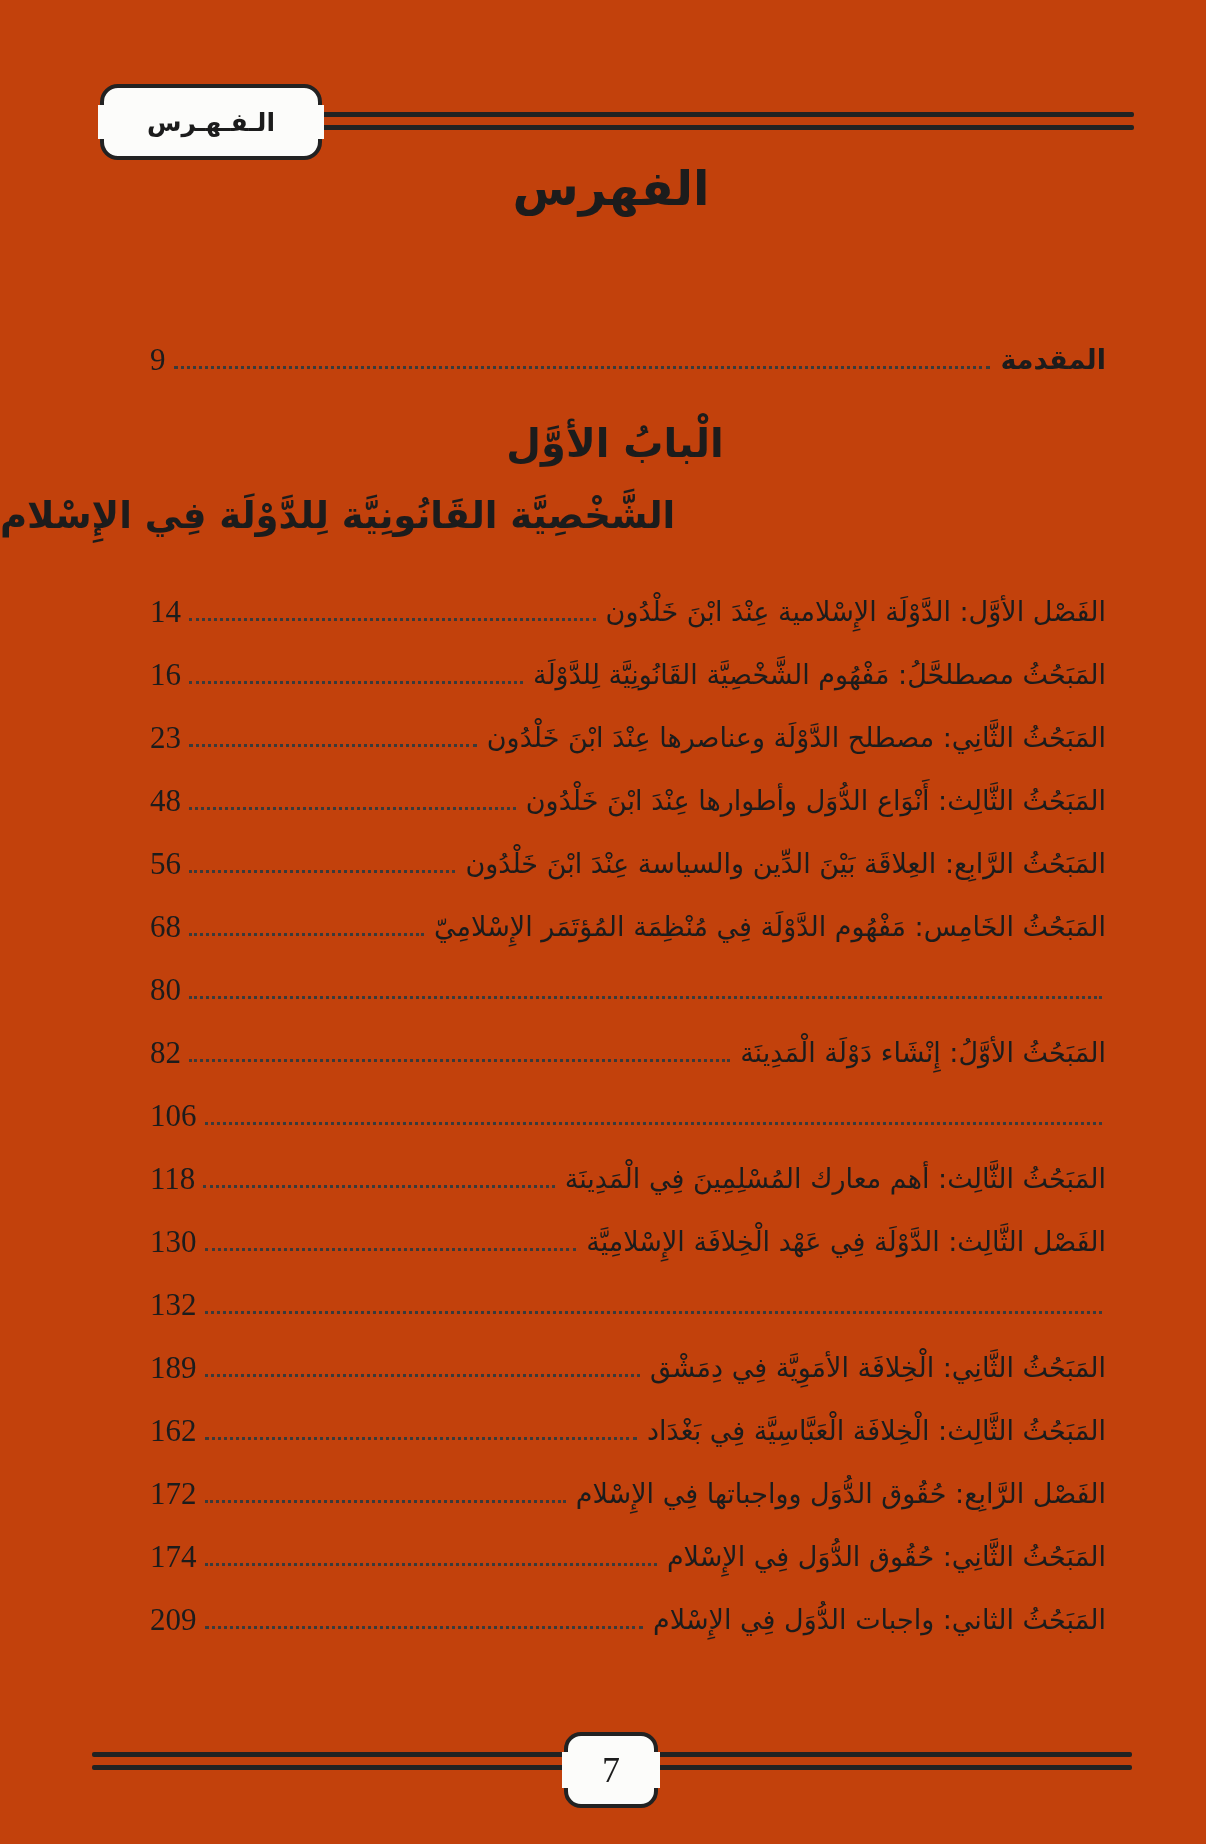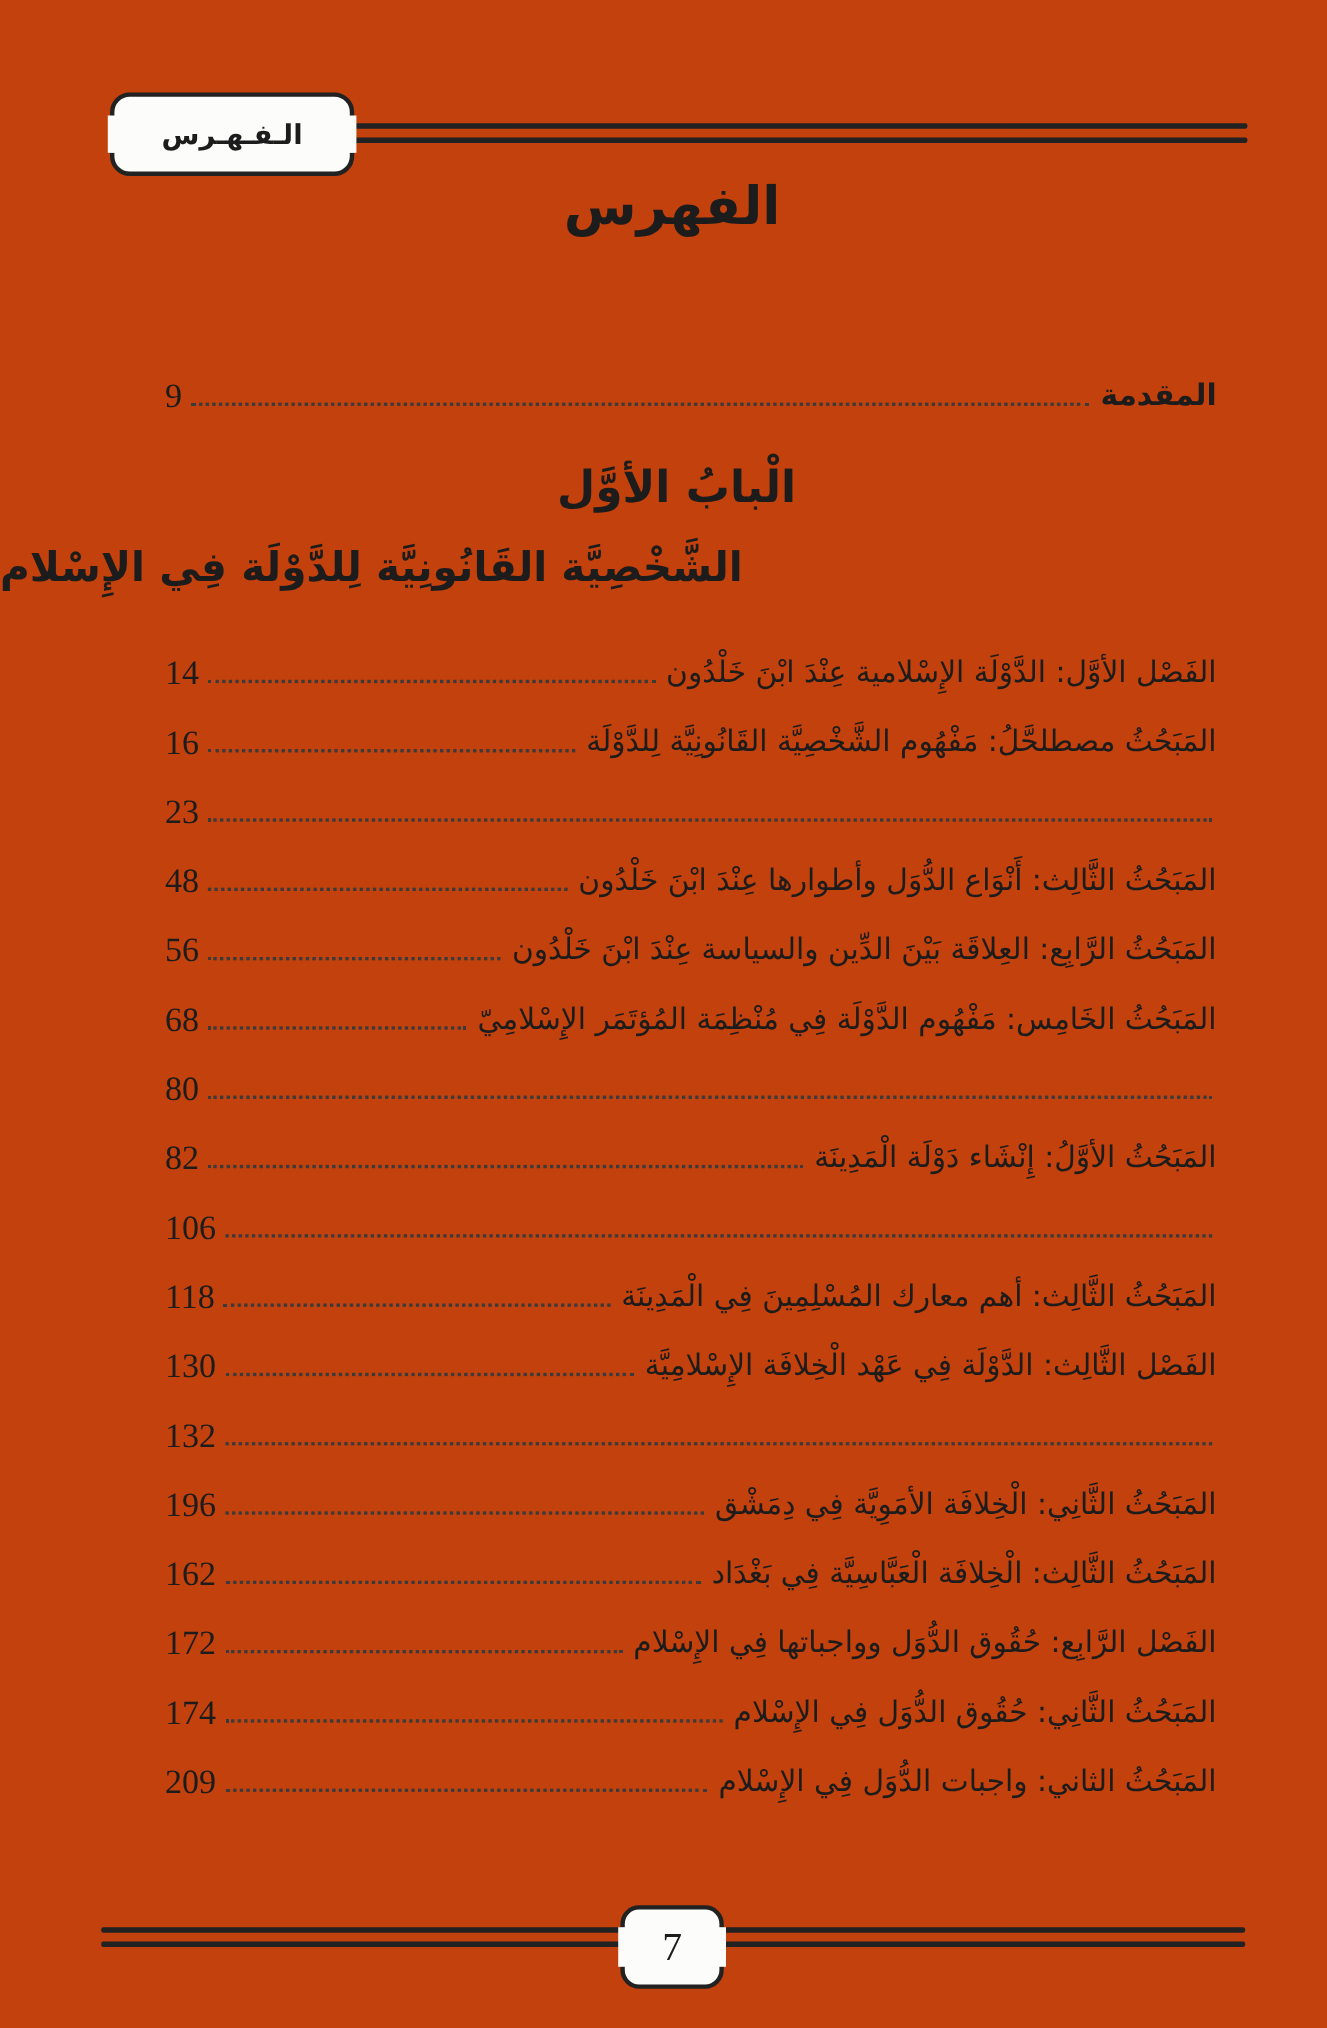--- a/index.html
+++ b/index.html
@@ -150,20 +150,21 @@
         <span class="toc-page">14</span>
       </div>
 
       <div class="toc-row">
         <span class="toc-label">المَبَحُثُ مصطلحَّلُ: مَفْهُوم الشَّخْصِيَّة القَانُونِيَّة لِلدَّوْلَة</span>
         <span class="dot-leader"></span>
         <span class="toc-page">16</span>
       </div>
 
       <div class="toc-row">
+        <span class="toc-label">المَبَحُثُ الثَّانِي: مصطلح الدَّوْلَة وعناصرها عِنْدَ ابْنَ خَلْدُون</span>
         <span class="dot-leader"></span>
         <span class="toc-page">23</span>
       </div>
 
       <div class="toc-row">
         <span class="toc-label">المَبَحُثُ الثَّالِث: أَنْوَاع الدُّوَل وأطوارها عِنْدَ ابْنَ خَلْدُون</span>
         <span class="dot-leader"></span>
         <span class="toc-page">48</span>
       </div>
 
@@ -208,21 +209,21 @@
       </div>
 
       <div class="toc-row">
         <span class="dot-leader"></span>
         <span class="toc-page">132</span>
       </div>
 
       <div class="toc-row">
         <span class="toc-label">المَبَحُثُ الثَّانِي: الْخِلافَة الأمَوِيَّة فِي دِمَشْق</span>
         <span class="dot-leader"></span>
-        <span class="toc-page">196</span>
+        <span class="toc-page">189</span>
       </div>
 
       <div class="toc-row">
         <span class="toc-label">المَبَحُثُ الثَّالِث: الْخِلافَة الْعَبَّاسِيَّة فِي بَغْدَاد</span>
         <span class="dot-leader"></span>
         <span class="toc-page">162</span>
       </div>
 
       <div class="toc-row">
         <span class="toc-label">الفَصْل الرَّابِع: حُقُوق الدُّوَل وواجباتها فِي الإِسْلام</span>

